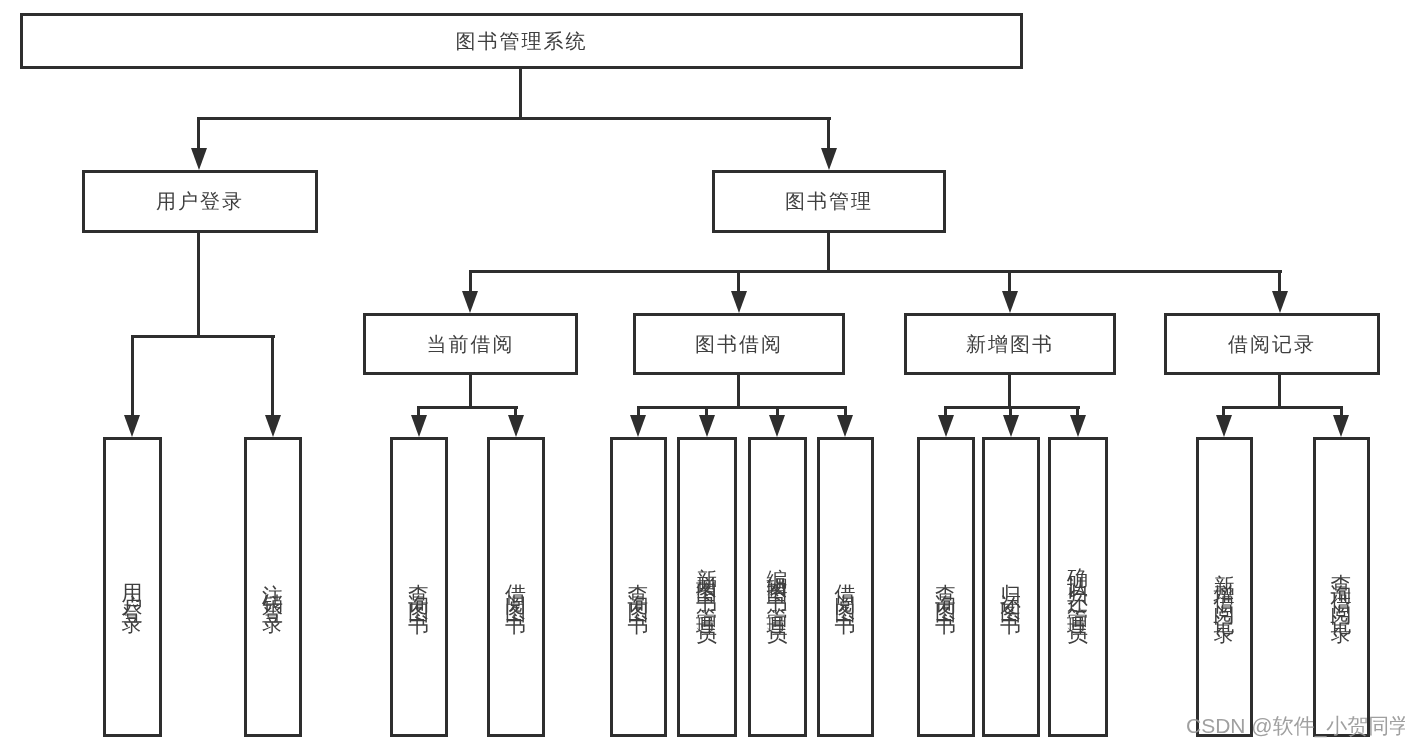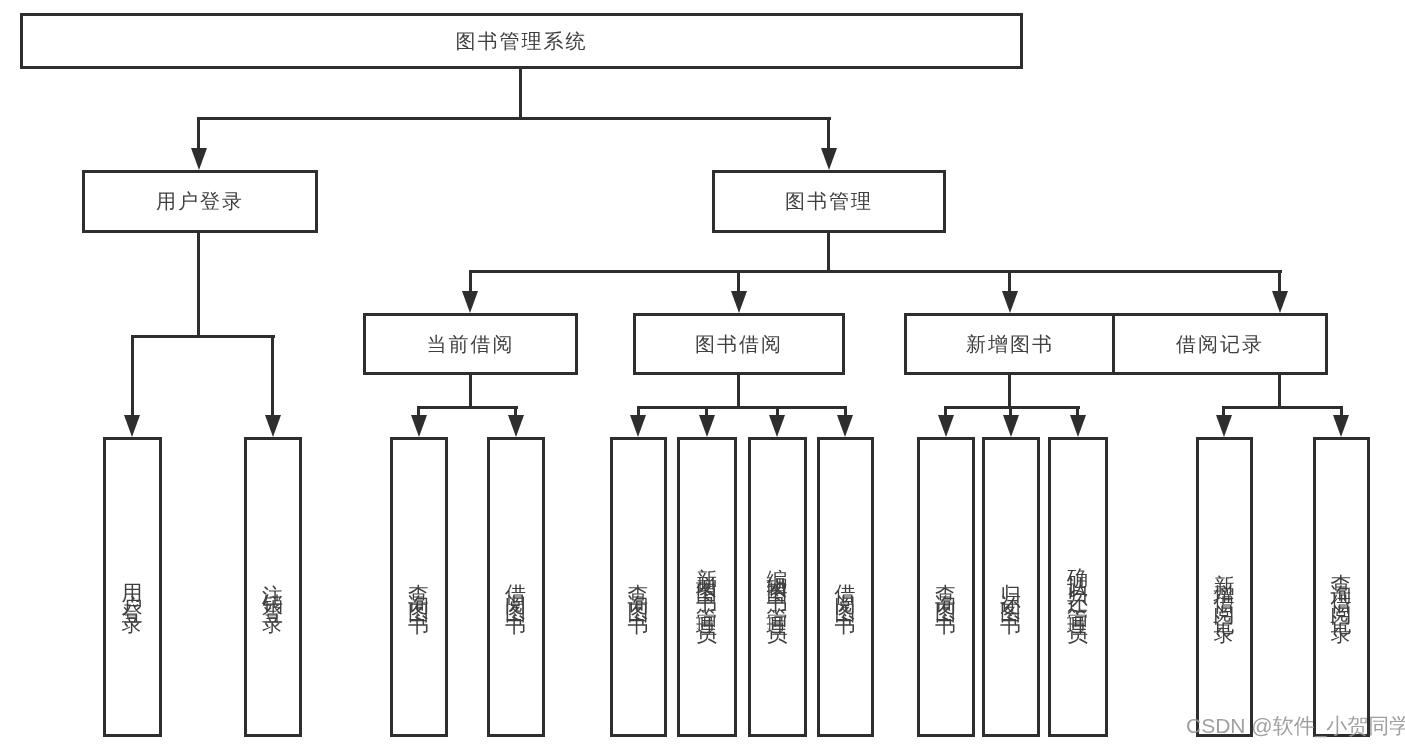--- a/index.html
+++ b/index.html
@@ -100,21 +100,21 @@
 
   <div class="box" style="left:363px;top:313px;width:215px;height:62px">
     <span class="h-label">当前借阅</span>
   </div>
   <div class="box" style="left:633px;top:313px;width:212px;height:62px">
     <span class="h-label">图书借阅</span>
   </div>
   <div class="box" style="left:904px;top:313px;width:212px;height:62px">
     <span class="h-label">新增图书</span>
   </div>
-  <div class="box" style="left:1112px;top:313px;width:216px;height:62px">
+  <div class="box" style="left:1164px;top:313px;width:216px;height:62px">
     <span class="h-label">借阅记录</span>
   </div>
 
   <div class="vline" style="left:469px;top:375px;height:33px"></div>
   <div class="hline" style="left:417px;top:406px;width:101px"></div>
   <div class="vline" style="left:417px;top:406px;height:14px"></div>
   <div class="vline" style="left:514px;top:406px;height:14px"></div>
   <div class="arrow" style="left:411px;top:415px"></div>
   <div class="arrow" style="left:508px;top:415px"></div>
 

